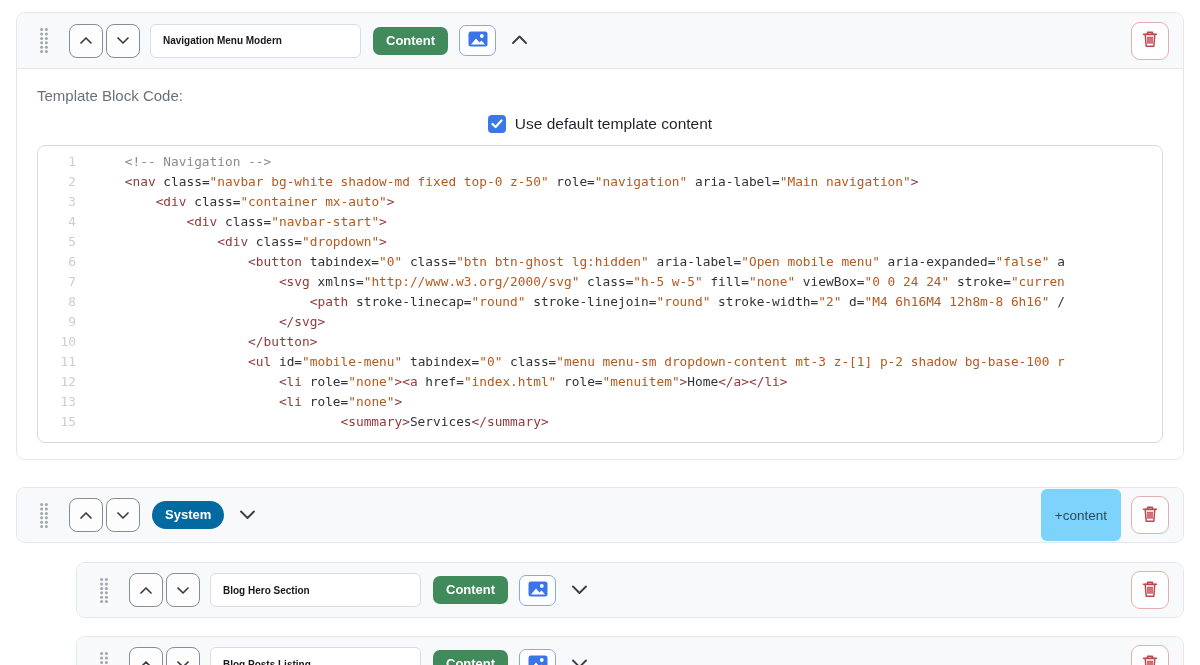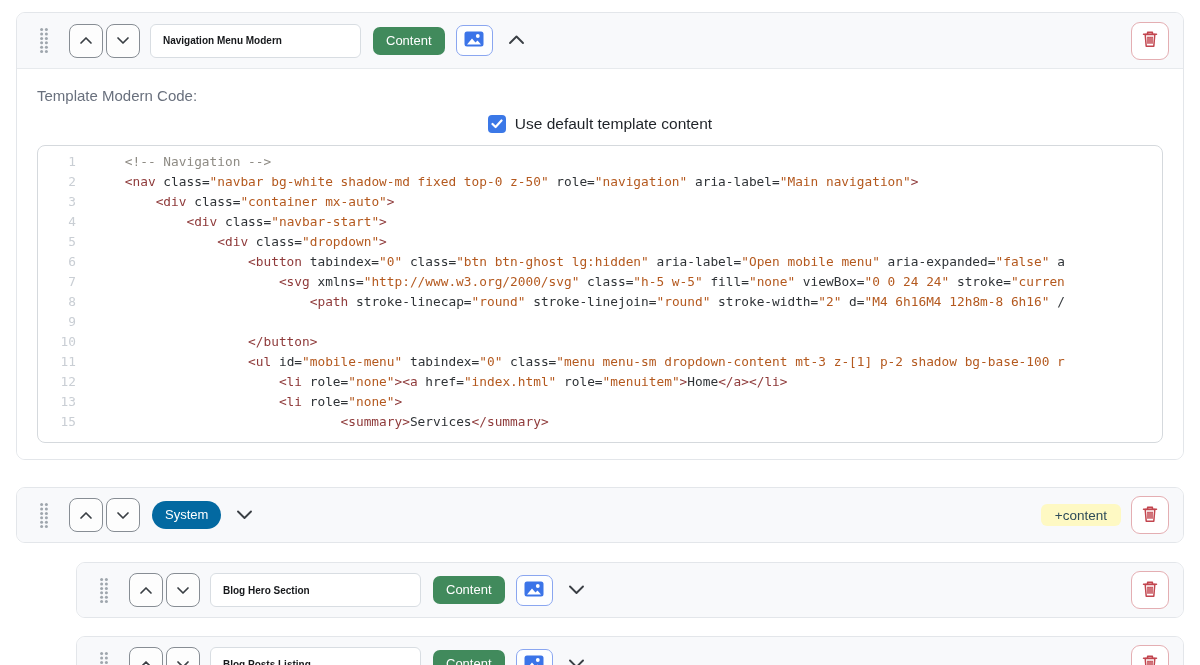--- a/index.html
+++ b/index.html
@@ -13,31 +13,31 @@
   .block-row.tall { height: 56px; border-bottom: 1px solid #e7eaed; }
 
   .drag { display: inline-flex; margin-right: 20px; cursor: grab; }
   .move-btn { width: 34px; height: 34px; border: 1px solid #878d94; border-radius: 8px;
     background: #fdfdfd; display: inline-flex; align-items: center; justify-content: center; cursor: pointer; }
   .move-btn + .move-btn { margin-left: 3px; }
   .name-input { width: 211px; height: 34px; margin-left: 10px; padding: 0 12px;
     border: 1px solid #d8dde2; border-radius: 6px; background: #fff;
     font-family: "Liberation Sans", sans-serif; font-size: 10px; font-weight: 700; color: #16181b; }
   .badge { margin-left: 12px; height: 28px; line-height: 28px; padding: 0 13px; border-radius: 7px;
-    color: #fff; font-size: 13px; font-weight: 400; }
+    color: #fff; font-size: 13px; font-weight: 700; }
   .badge.content { background: #418a5c; }
   .badge.system { background: #0369a1; border-radius: 15px; }
   .img-btn { margin-left: 11px; width: 37px; height: 31px; border: 1.5px solid #8aa6f0; border-radius: 7px;
     background: #fdfeff; display: inline-flex; align-items: center; justify-content: center; cursor: pointer; }
   .toggle-btn { margin-left: 11px; border: none; background: transparent; display: inline-flex;
     align-items: center; cursor: pointer; padding: 4px; }
   .right-cluster { margin-left: auto; display: flex; align-items: center; gap: 10px; }
   .trash-btn { width: 38px; height: 38px; border: 1px solid #e4aeb2; border-radius: 9px; background: #fff;
     display: inline-flex; align-items: center; justify-content: center; cursor: pointer; }
-  .add-btn { height: 22px; padding: 0 14px; border: none; border-radius: 6px; background: #fef9c3;
+  .add-btn { height: 52px; padding: 0 14px; border: none; border-radius: 6px; background: #7dd3fc;
     color: #2e4b59; font-family: "Liberation Sans", sans-serif; font-size: 13.5px; cursor: pointer; }
 
   .card-body { padding: 16px 20px; background: #fff; }
   .tpl-label { font-size: 15px; line-height: 22px; color: #69707d; margin-bottom: 8px; }
   .chk-row { display: flex; align-items: center; gap: 9px; margin-bottom: 12px; cursor: pointer; justify-content: center; }
   .chk { width: 18px; height: 18px; border-radius: 4px; background: #3b78e7; display: inline-flex;
     align-items: center; justify-content: center; flex: none; }
   .chk-label { font-size: 15.5px; color: #1f2328; }
 
   .editor { border: 1px solid #d5d9dd; border-radius: 8px; height: 298px; overflow: hidden;
@@ -111,39 +111,39 @@
                   <path d="M3.2 4.5 L4.2 16.3 H11.8 L12.8 4.5 Z"></path>
                   <path d="M6 7.3 V13.3"></path>
                   <path d="M8 7.3 V13.3"></path>
                   <path d="M10 7.3 V13.3"></path>
                 </g>
               </svg></span>
         </button>
       </span>
     </div>
     <div class="card-body">
-      <div class="tpl-label">Template Modern Code:</div>
+      <div class="tpl-label">Template Block Code:</div>
       <label class="chk-row">
         <span class="chk">
           <span><svg width="12" height="10" viewBox="0 0 12 10">
                 <polyline points="1.5,5 4.6,8 10.5,1.5" fill="none" stroke="#fff" stroke-width="2.2" stroke-linecap="round" stroke-linejoin="round"></polyline>
               </svg></span>
         </span>
         <span class="chk-label">Use default template content</span>
       </label>
       <div class="editor" id="code-lines">
           <div class="code-line"><span class="ln">1</span><span><span class="tok-c">    &lt;!-- Navigation --&gt;</span></span></div>
           <div class="code-line"><span class="ln">2</span><span>    <span class="tok-t">&lt;nav</span> class=<span class="tok-s">"navbar bg-white shadow-md fixed top-0 z-50"</span> role=<span class="tok-s">"navigation"</span> aria-label=<span class="tok-s">"Main navigation"</span><span class="tok-t">&gt;</span></span></div>
           <div class="code-line"><span class="ln">3</span><span>        <span class="tok-t">&lt;div</span> class=<span class="tok-s">"container mx-auto"</span><span class="tok-t">&gt;</span></span></div>
           <div class="code-line"><span class="ln">4</span><span>            <span class="tok-t">&lt;div</span> class=<span class="tok-s">"navbar-start"</span><span class="tok-t">&gt;</span></span></div>
           <div class="code-line"><span class="ln">5</span><span>                <span class="tok-t">&lt;div</span> class=<span class="tok-s">"dropdown"</span><span class="tok-t">&gt;</span></span></div>
           <div class="code-line"><span class="ln">6</span><span>                    <span class="tok-t">&lt;button</span> tabindex=<span class="tok-s">"0"</span> class=<span class="tok-s">"btn btn-ghost lg:hidden"</span> aria-label=<span class="tok-s">"Open mobile menu"</span> aria-expanded=<span class="tok-s">"false"</span> a</span></div>
           <div class="code-line"><span class="ln">7</span><span>                        <span class="tok-t">&lt;svg</span> xmlns=<span class="tok-s">"http://www.w3.org/2000/svg"</span> class=<span class="tok-s">"h-5 w-5"</span> fill=<span class="tok-s">"none"</span> viewBox=<span class="tok-s">"0 0 24 24"</span> stroke=<span class="tok-s">"curren</span></span></div>
           <div class="code-line"><span class="ln">8</span><span>                            <span class="tok-t">&lt;path</span> stroke-linecap=<span class="tok-s">"round"</span> stroke-linejoin=<span class="tok-s">"round"</span> stroke-width=<span class="tok-s">"2"</span> d=<span class="tok-s">"M4 6h16M4 12h8m-8 6h16"</span> /</span></div>
-          <div class="code-line"><span class="ln">9</span></div>
+          <div class="code-line"><span class="ln">9</span><span>                        <span class="tok-t">&lt;/svg</span><span class="tok-t">&gt;</span></span></div>
           <div class="code-line"><span class="ln">10</span><span>                    <span class="tok-t">&lt;/button</span><span class="tok-t">&gt;</span></span></div>
           <div class="code-line"><span class="ln">11</span><span>                    <span class="tok-t">&lt;ul</span> id=<span class="tok-s">"mobile-menu"</span> tabindex=<span class="tok-s">"0"</span> class=<span class="tok-s">"menu menu-sm dropdown-content mt-3 z-[1] p-2 shadow bg-base-100 r</span></span></div>
           <div class="code-line"><span class="ln">12</span><span>                        <span class="tok-t">&lt;li</span> role=<span class="tok-s">"none"</span><span class="tok-t">&gt;</span><span class="tok-t">&lt;a</span> href=<span class="tok-s">"index.html"</span> role=<span class="tok-s">"menuitem"</span><span class="tok-t">&gt;</span>Home<span class="tok-t">&lt;/a</span><span class="tok-t">&gt;</span><span class="tok-t">&lt;/li</span><span class="tok-t">&gt;</span></span></div>
           <div class="code-line"><span class="ln">13</span><span>                        <span class="tok-t">&lt;li</span> role=<span class="tok-s">"none"</span><span class="tok-t">&gt;</span></span></div>
           <div class="code-line"><span class="ln">15</span><span>                                <span class="tok-t">&lt;summary</span><span class="tok-t">&gt;</span>Services<span class="tok-t">&lt;/summary</span><span class="tok-t">&gt;</span></span></div>
         </div>
     </div>
   </div>
 
   <div class="gap-a"></div>

